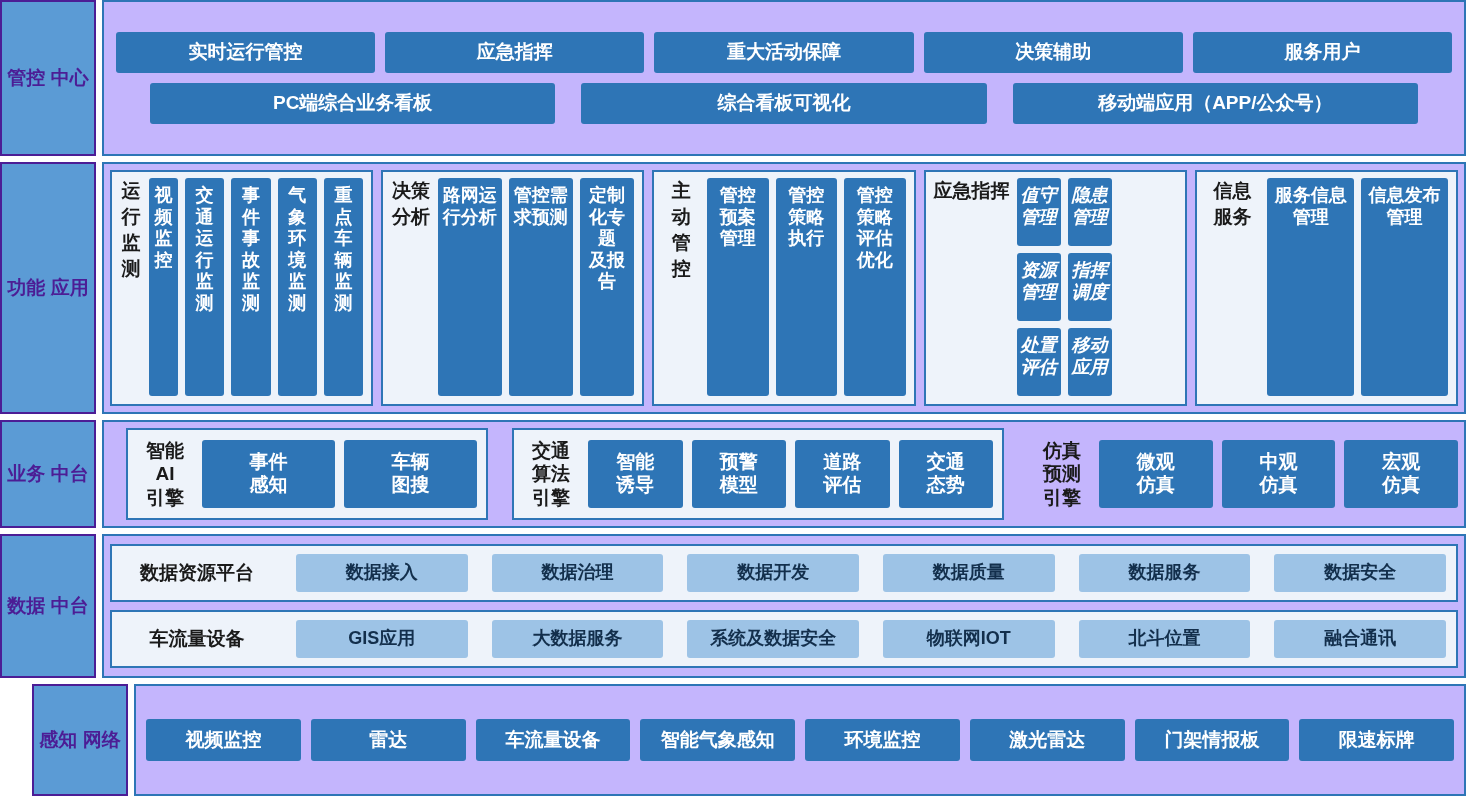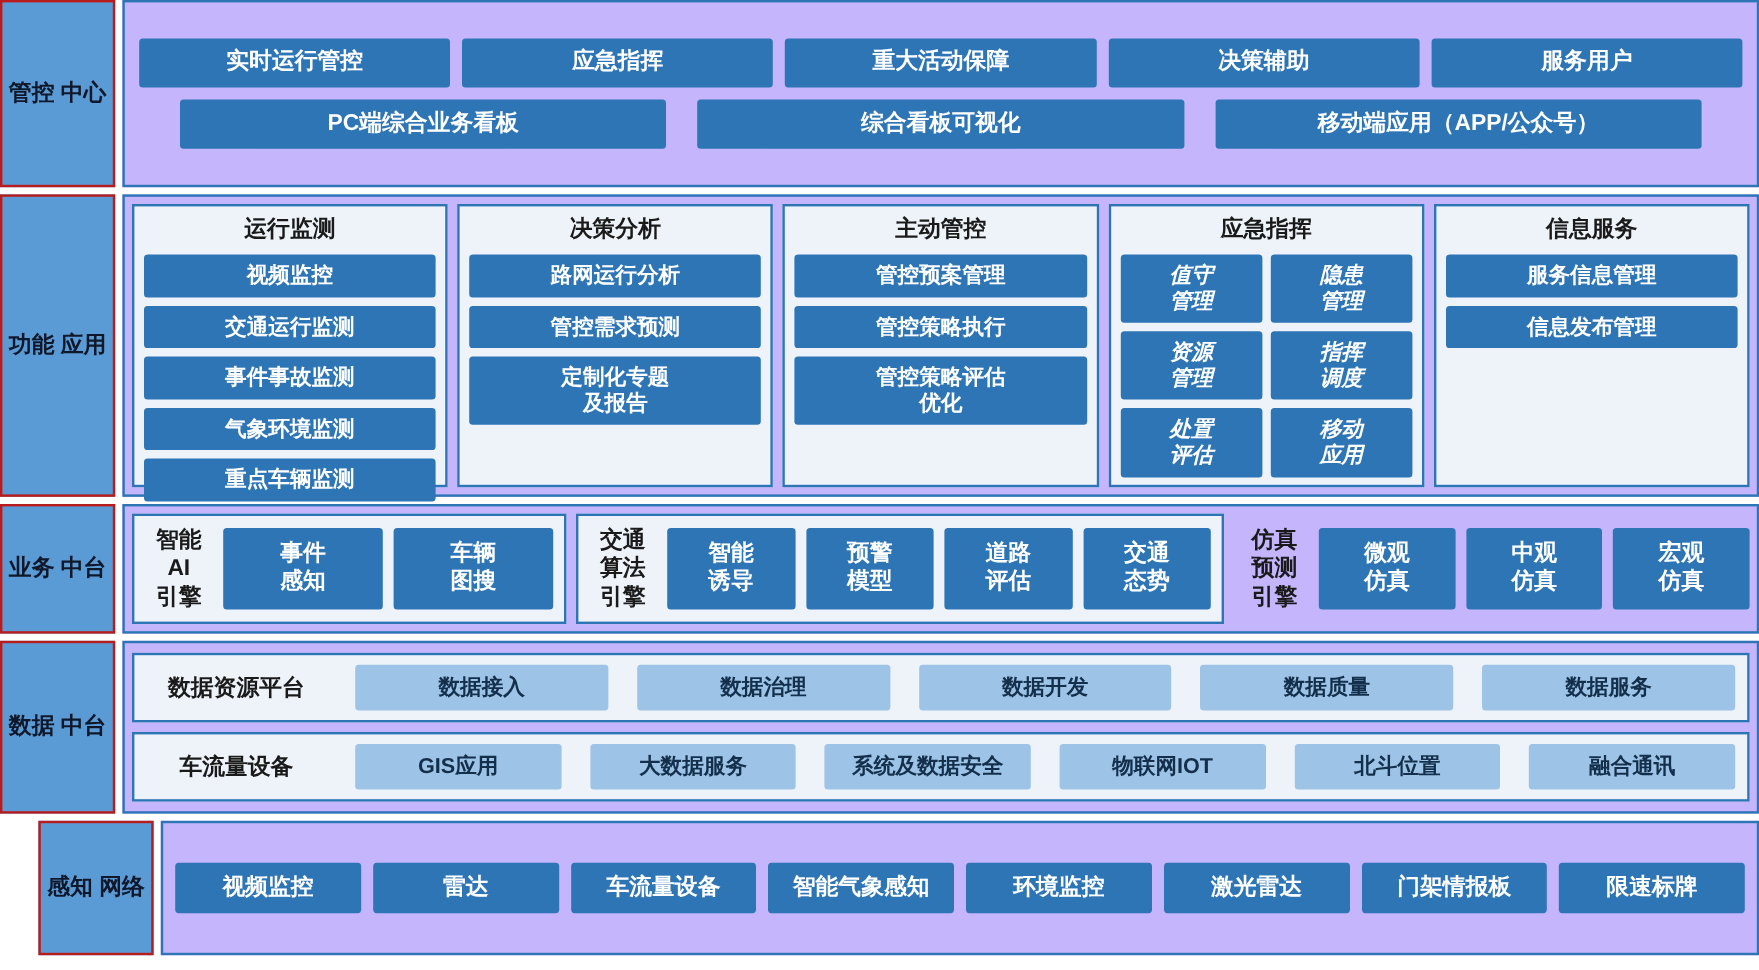--- a/index.html
+++ b/index.html
@@ -22,22 +22,22 @@
   
   .layer {
     display: flex;
     align-items: stretch;
     margin-bottom: 6px;
   }
   .layer-label {
     width: 96px;
     min-width: 96px;
     background: #5b9bd5;
-    border: 2px solid #b91c1c;
-    color: #0f172a;
+    border: 2px solid #4c1d95;
+    color: #4c1d95;
     font-size: 19px;
     font-weight: bold;
     display: flex;
     align-items: center;
     justify-content: center;
     text-align: center;
     line-height: 1.25;
     box-sizing: border-box;
   }
   .layer-body {
@@ -91,21 +91,21 @@
     padding: 6px;
     align-items: stretch;
   }
   .fa-col {
     flex: 1;
     border: 2px solid #2e75b6;
     background: #eef3fa;
     box-sizing: border-box;
     padding: 6px 8px 8px 8px;
     display: flex;
-    flex-direction: column;
+    flex-direction: row;
     align-items: stretch;
     gap: 7px;
   }
   .fa-title {
     text-align: center;
     font-size: 19px;
     font-weight: bold;
     color: #1a1a1a;
     margin-bottom: 1px;
   }
@@ -126,20 +126,21 @@
     align-items: stretch;
   }
   .biz-group {
     border: 2px solid #2e75b6;
     background: #eef3fa;
     box-sizing: border-box;
     padding: 7px 9px;
     display: flex;
     align-items: center;
     gap: 9px;
+    margin-left: 16px;
   }
   .biz-group.g1 { flex: 0 0 362px; }
   .biz-group.g2 { flex: 1 1 auto; }
   .biz-group.g3 { flex: 0 0 430px; border: none; background: transparent; padding: 7px 0 7px 6px; justify-content: flex-end; }
   .biz-name {
     font-size: 19px;
     font-weight: bold;
     text-align: center;
     line-height: 1.22;
     white-space: pre-line;
@@ -305,20 +306,21 @@
 中台</div>
     <div class="layer-body" data-name="layer-body-data-platform">
 
       <div class="data-row" data-name="data-resource-platform-row">
         <div class="data-name" data-name="data-row-name">数据资源平台</div>
         <div class="pill light" data-name="data-item-data-ingestion">数据接入</div>
         <div class="pill light" data-name="data-item-data-governance">数据治理</div>
         <div class="pill light" data-name="data-item-data-development">数据开发</div>
         <div class="pill light" data-name="data-item-data-quality">数据质量</div>
         <div class="pill light" data-name="data-item-data-service">数据服务</div>
+        <div class="pill light" data-name="data-item-data-security">数据安全</div>
       </div>
 
       <div class="data-row" data-name="digital-foundation-row">
         <div class="data-name" data-name="data-row-name">车流量设备</div>
         <div class="pill light" data-name="data-item-gis-application">GIS应用</div>
         <div class="pill light" data-name="data-item-big-data-service">大数据服务</div>
         <div class="pill light" data-name="data-item-system-data-security">系统及数据安全</div>
         <div class="pill light" data-name="data-item-iot">物联网IOT</div>
         <div class="pill light" data-name="data-item-beidou-positioning">北斗位置</div>
         <div class="pill light" data-name="data-item-converged-communication">融合通讯</div>

